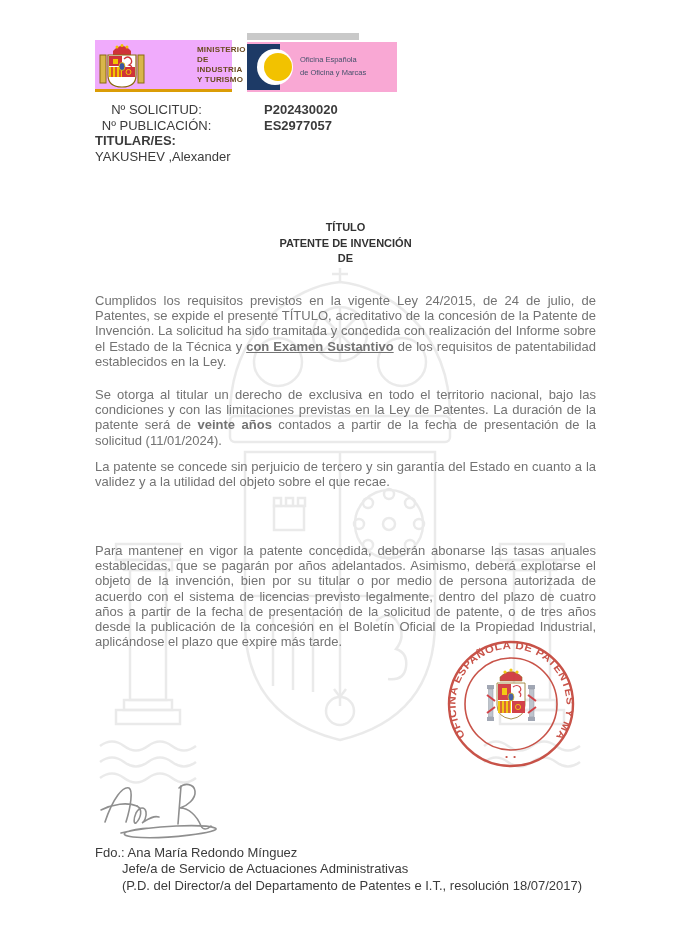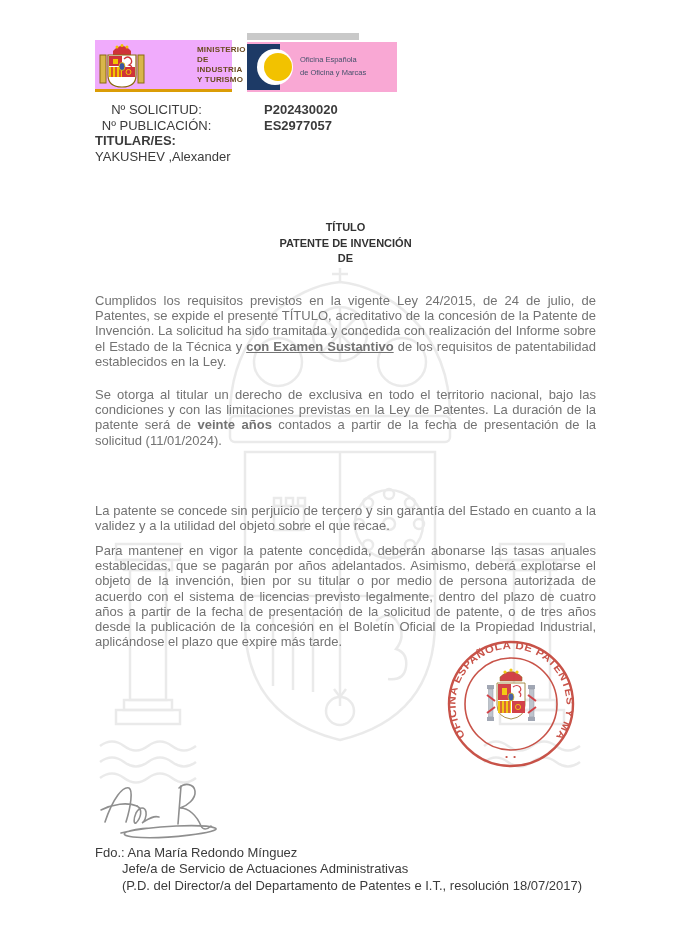--- a/index.html
+++ b/index.html
@@ -36,21 +36,21 @@
   .title-block{
     position:absolute;left:95px;top:220px;width:501px;text-align:center;
     font-size:11px;font-weight:bold;line-height:15.5px;color:#333;z-index:1;
   }
 
   
   .para{
     position:absolute;left:95px;width:501px;margin:0;
     font-size:13px;line-height:15.2px;text-align:justify;z-index:1;color:#737373;
   }
-  .p1{top:293px;} .p2{top:387px;} .p3{top:459px;margin-top:44px;} .p4{top:509px;margin-top:34px;}
+  .p1{top:293px;} .p2{top:387px;} .p3{top:459px;} .p4{top:509px;margin-top:34px;}
   .bold-underline{font-weight:bold;text-decoration:underline;}
   .bold{font-weight:bold;}
 
   
   .stamp{position:absolute;left:444px;top:637px;width:134px;height:134px;z-index:2;opacity:.92;}
 
   
   .signature{position:absolute;left:93px;top:776px;width:152px;height:70px;z-index:1;}
   .footer{position:absolute;left:95px;top:845px;font-size:13px;line-height:16.3px;z-index:1;}
   .footer .indent{padding-left:27px;}

